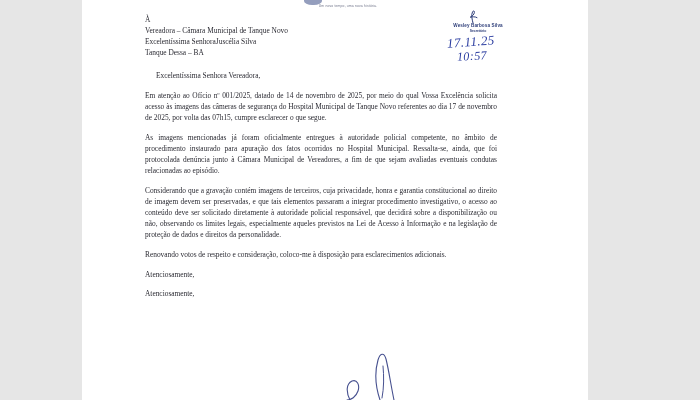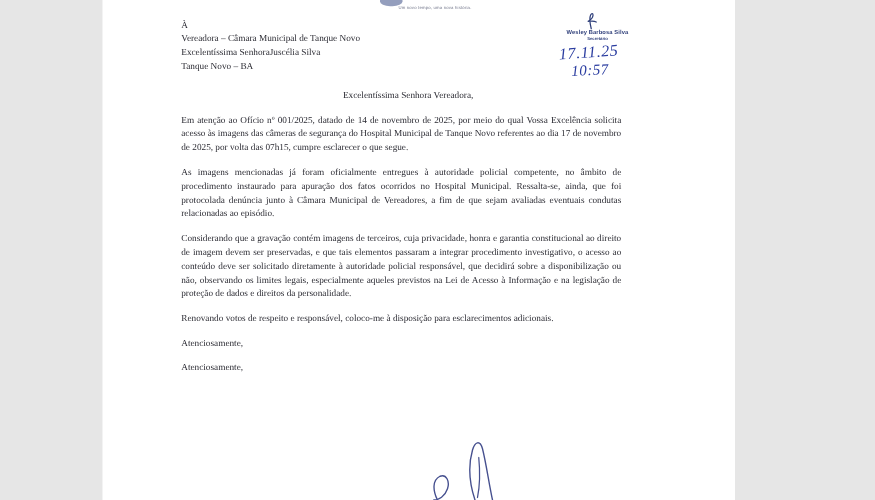--- a/index.html
+++ b/index.html
@@ -75,21 +75,21 @@
   }
   .addr-block {
     margin: 0 0 12px 0;
     text-align: left;
   }
   .addr-block .line {
     display: block;
     white-space: nowrap;
   }
   .salutation {
-    text-align: center;
+    text-align: left;
     margin-bottom: 12px;
     padding-left: 11px;
   }
   .closing {
     text-align: left;
     margin-bottom: 13px;
   }
   .closing-2 {
     text-align: left;
     margin-bottom: 0;
@@ -176,29 +176,29 @@
     <div class="lh-mark"></div>
     <div class="lh-tagline">Um novo tempo, uma nova história.</div>
   </div>
 
   <div class="doc-body">
 
     <div class="addr-block">
       <span class="line">À</span>
       <span class="line">Vereadora – Câmara Municipal de Tanque Novo</span>
       <span class="line">Excelentíssima SenhoraJuscélia Silva</span>
-      <span class="line">Tanque Novo – BA</span>
+      <span class="line">Tanque Dessa – BA</span>
     </div>
 
     <p class="salutation">Excelentíssima Senhora Vereadora,</p>
 
     <p>Em atenção ao Ofício nº 001/2025, datado de 14 de novembro de 2025, por meio do qual Vossa Excelência solicita acesso às imagens das câmeras de segurança do Hospital Municipal de Tanque Novo referentes ao dia 17 de novembro de 2025, por volta das 07h15, cumpre esclarecer o que segue.</p>
     <p>As imagens mencionadas já foram oficialmente entregues à autoridade policial competente, no âmbito de procedimento instaurado para apuração dos fatos ocorridos no Hospital Municipal. Ressalta-se, ainda, que foi protocolada denúncia junto à Câmara Municipal de Vereadores, a fim de que sejam avaliadas eventuais condutas relacionadas ao episódio.</p>
     <p>Considerando que a gravação contém imagens de terceiros, cuja privacidade, honra e garantia constitucional ao direito de imagem devem ser preservadas, e que tais elementos passaram a integrar procedimento investigativo, o acesso ao conteúdo deve ser solicitado diretamente à autoridade policial responsável, que decidirá sobre a disponibilização ou não, observando os limites legais, especialmente aqueles previstos na Lei de Acesso à Informação e na legislação de proteção de dados e direitos da personalidade.</p>
-    <p>Renovando votos de respeito e responsável, coloco-me à disposição para esclarecimentos adicionais.</p>
+    <p>Renovando votos de respeito e consideração, coloco-me à disposição para esclarecimentos adicionais.</p>
 
     <p class="closing">Atenciosamente,</p>
     <p class="closing-2">Atenciosamente,</p>
   </div>
 
   <div class="stamp">
     <svg class="stamp-glyph" viewBox="0 0 13 14">
       <path d="M6 13 C5 9 4 5 5.5 2 C6.3 .4 7.6 .6 7.4 2.4 C7.2 4.6 5 6.3 3.2 7.2 C5.4 6.8 8 6.4 10 7.6" fill="none" stroke="#2f3f7a" stroke-width="1" stroke-linecap="round"></path>
     </svg>
     <div class="stamp-name">Wesley Barbosa Silva</div>

